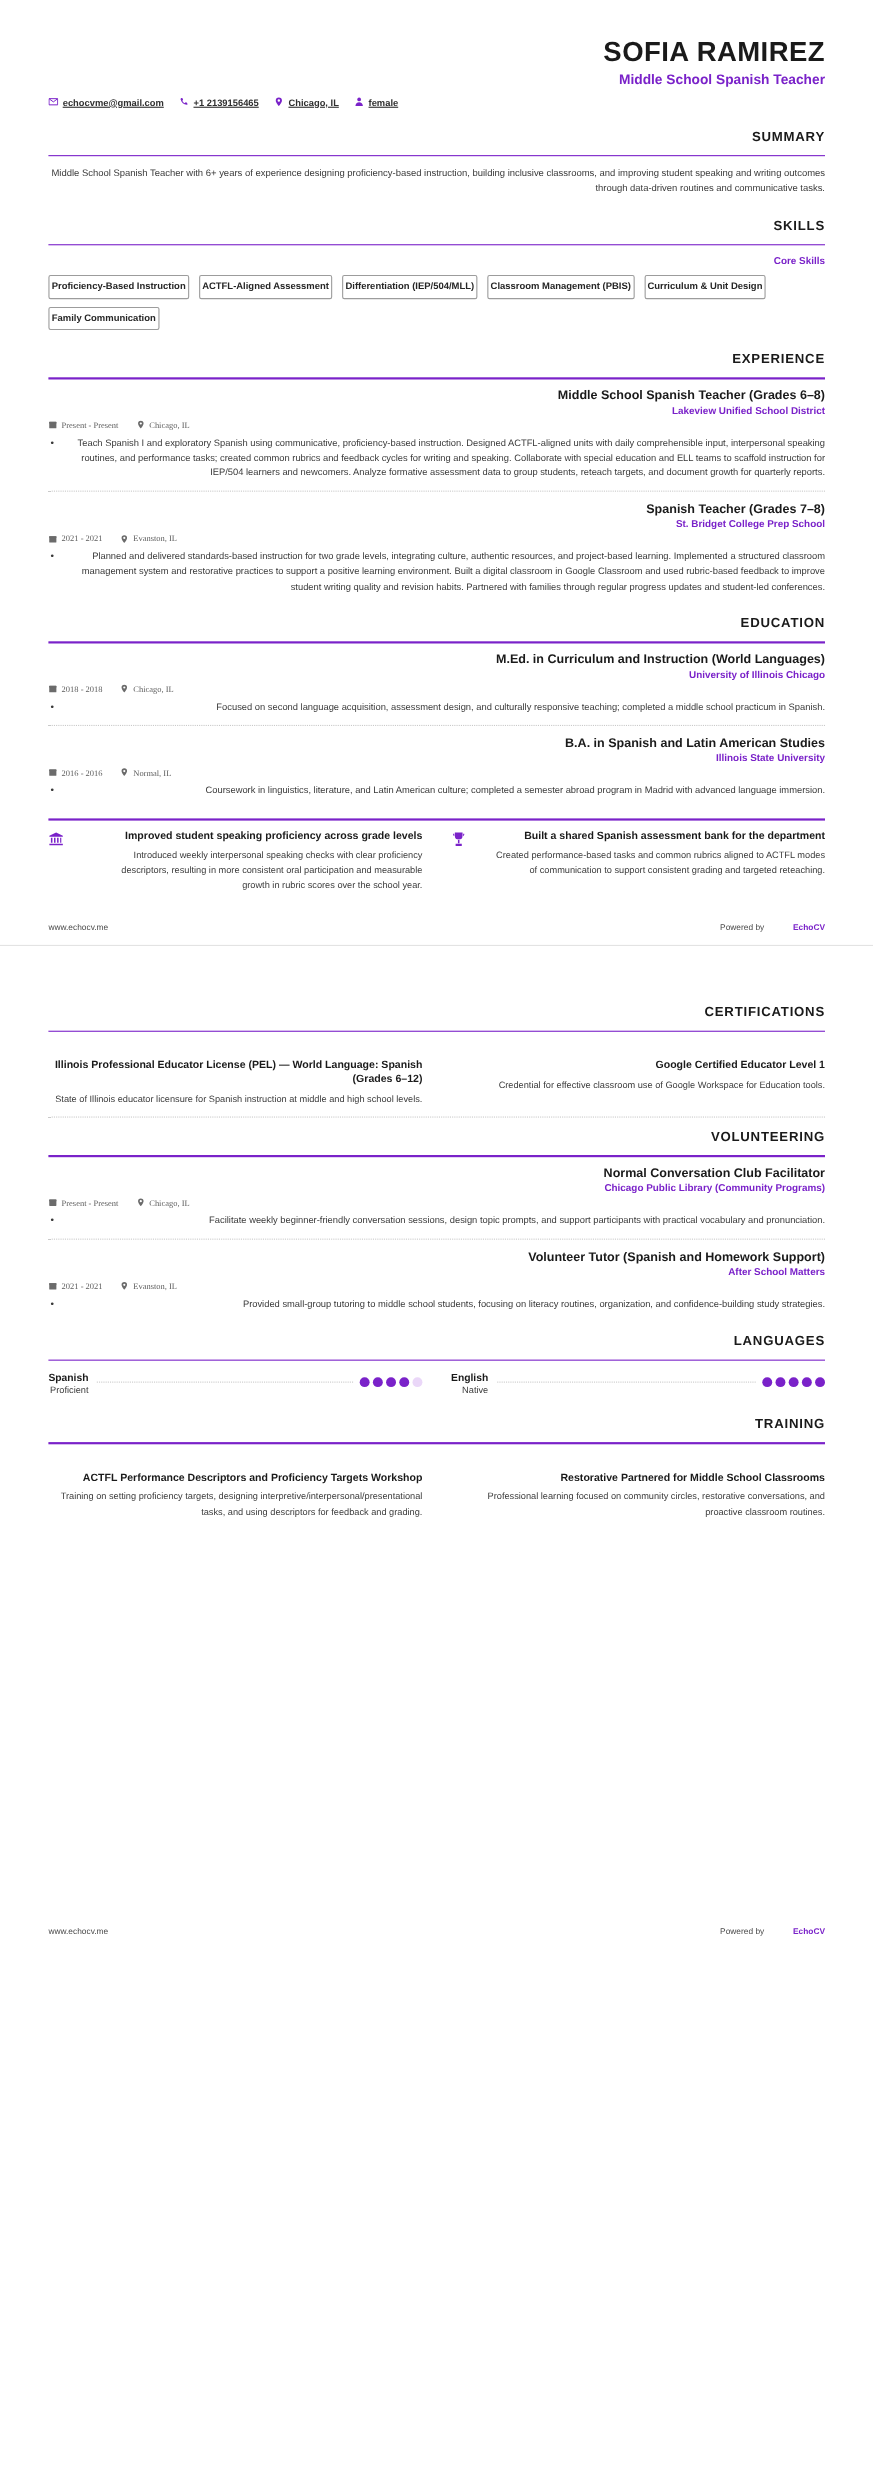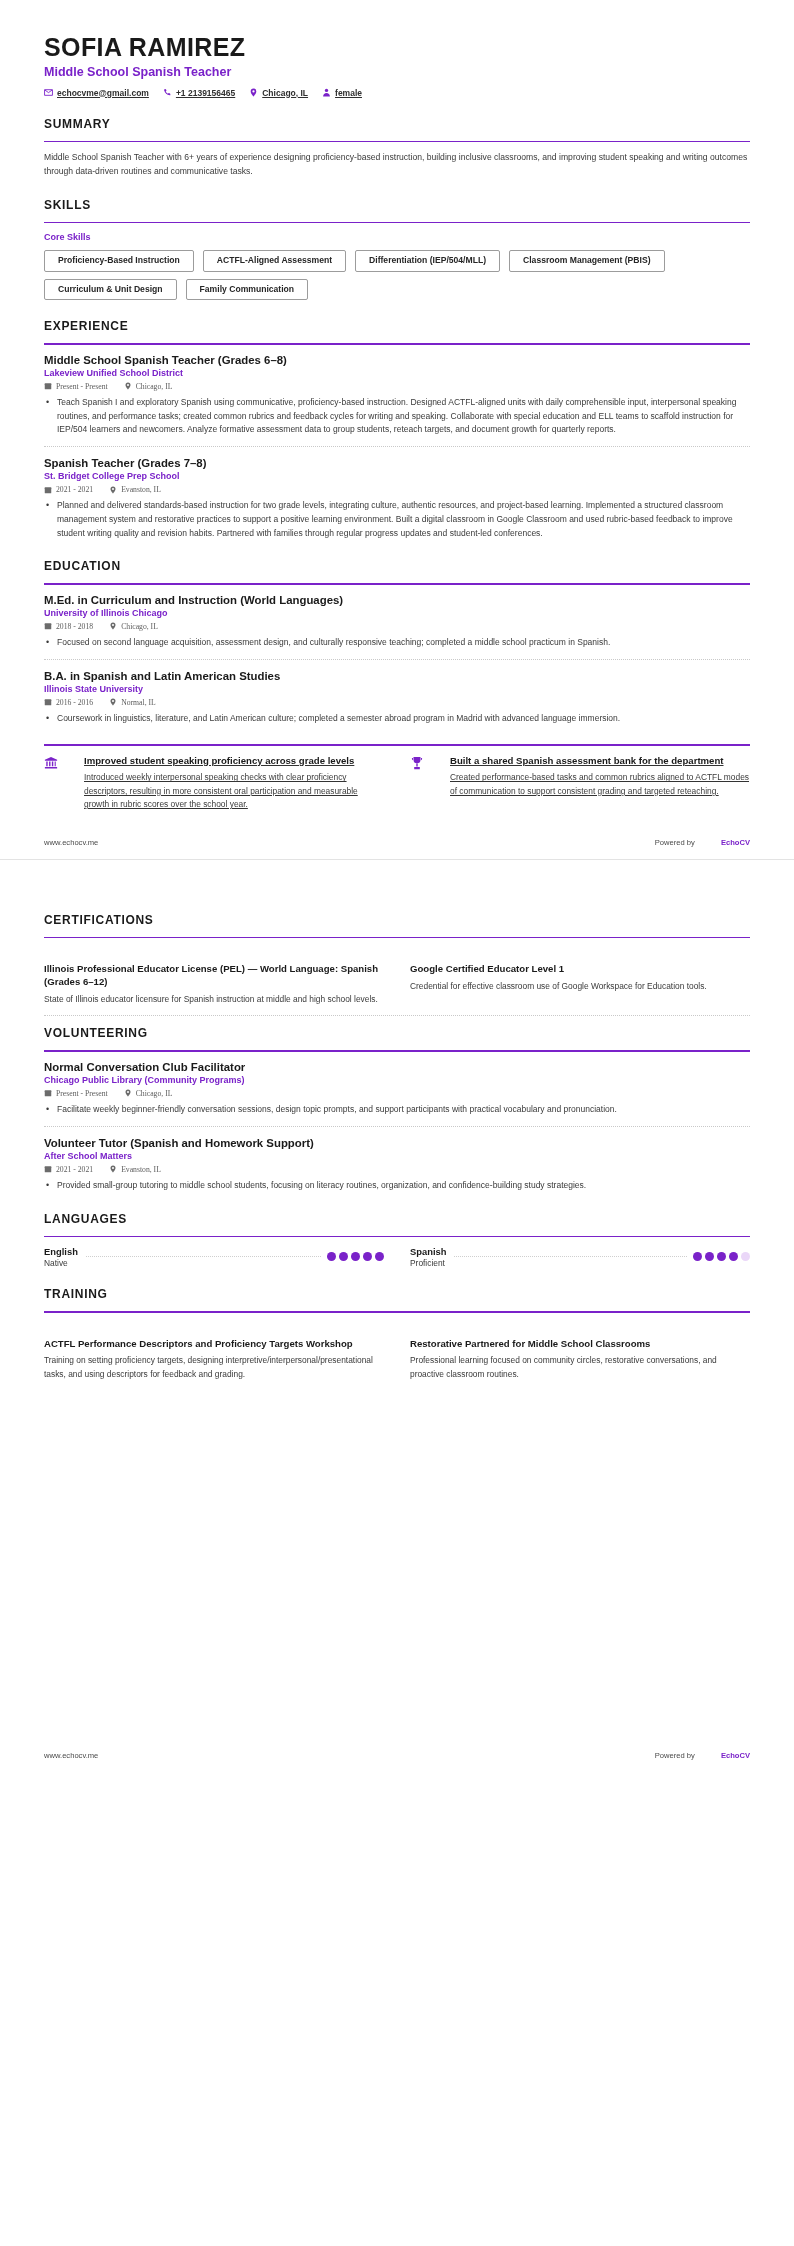--- a/index.html
+++ b/index.html
@@ -9,20 +9,21 @@
     background: #ffffff;
     font-family: "Liberation Sans", sans-serif;
     color: #333333;
     -webkit-font-smoothing: antialiased;
   }
   .page {
     width: 794px;
     min-height: 2246px;
     background: #fff;
     position: relative;
+    text-align: right;
   }
   .sheet {
     padding: 34px 44px 0 44px;
   }
   
   .name {
     font-size: 25px;
     font-weight: bold;
     letter-spacing: 0.4px;
     color: #1a1a1a;
@@ -89,21 +90,21 @@
     margin: 2px 0 8px 0;
   }
   .chips {
     display: flex;
     flex-wrap: wrap;
     gap: 7px 9px;
   }
   .chip {
     border: 1px solid #9c9c9c;
     border-radius: 2px;
-    padding: 5px 13px;
+    padding: 5px 2px;
     font-size: 8.6px;
     font-weight: bold;
     color: #262626;
     background: #fff;
     line-height: 1.1;
   }
 
   
   .entry { margin-bottom: 9px; }
   .entry-title {
@@ -161,21 +162,20 @@
 
   
   .ach-grid {
     display: flex;
     gap: 26px;
   }
   .ach {
     flex: 1 1 0;
     display: flex;
     gap: 26px;
-    text-decoration: underline;
   }
   .ach-icon {
     color: #7a22c9;
     flex: 0 0 auto;
     padding-top: 1px;
   }
   .ach-title {
     font-size: 9.6px;
     font-weight: bold;
     color: #1a1a1a;
@@ -577,47 +577,47 @@
         </ul>
       </div>
     </div>
 
     <div class="section">
       <h2 class="section-title">LANGUAGES</h2>
       <div class="section-rule"></div>
       <div class="lang-grid">
         <div class="lang">
           <div class="lang-names">
+            <div class="lang-name">Spanish</div>
+            <div class="lang-level">Proficient</div>
+          </div>
+          <div class="lang-dots-wrap">
+            <span class="lang-line"></span>
+            <span class="dots">
+              <span class="dot"></span>
+              <span class="dot"></span>
+              <span class="dot"></span>
+              <span class="dot"></span>
+              <span class="dot off"></span>
+            </span>
+          </div>
+        </div>
+        <div class="lang">
+          <div class="lang-names">
             <div class="lang-name">English</div>
             <div class="lang-level">Native</div>
           </div>
           <div class="lang-dots-wrap">
             <span class="lang-line"></span>
             <span class="dots">
               <span class="dot"></span>
               <span class="dot"></span>
               <span class="dot"></span>
               <span class="dot"></span>
               <span class="dot"></span>
-            </span>
-          </div>
-        </div>
-        <div class="lang">
-          <div class="lang-names">
-            <div class="lang-name">Spanish</div>
-            <div class="lang-level">Proficient</div>
-          </div>
-          <div class="lang-dots-wrap">
-            <span class="lang-line"></span>
-            <span class="dots">
-              <span class="dot"></span>
-              <span class="dot"></span>
-              <span class="dot"></span>
-              <span class="dot"></span>
-              <span class="dot off"></span>
             </span>
           </div>
         </div>
       </div>
     </div>
 
     <div class="section">
       <h2 class="section-title">TRAINING</h2>
       <div class="section-rule"></div>
       <div class="two-col">

